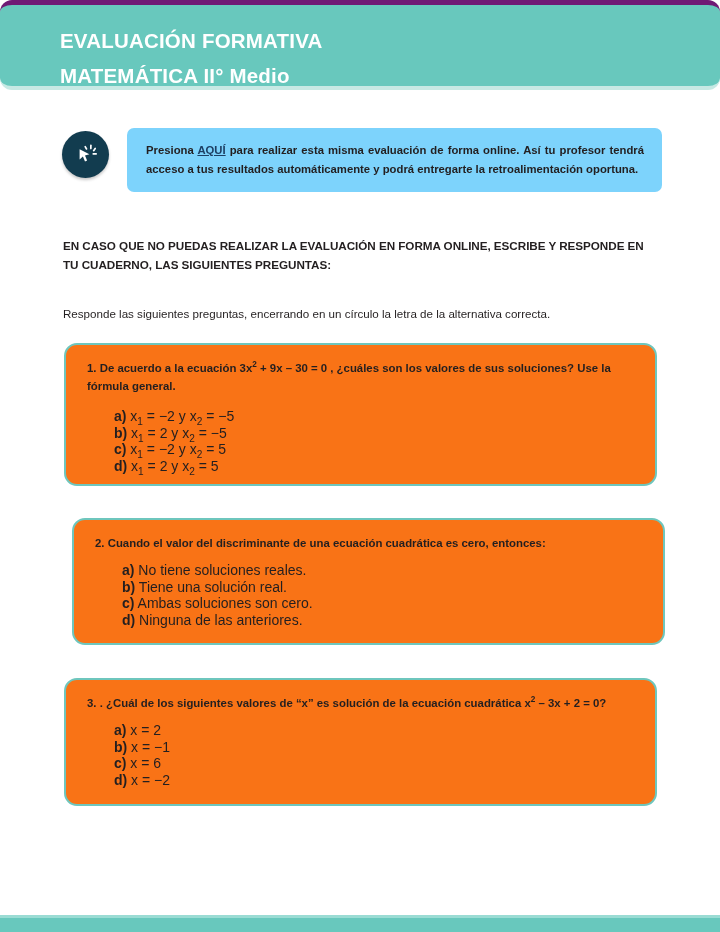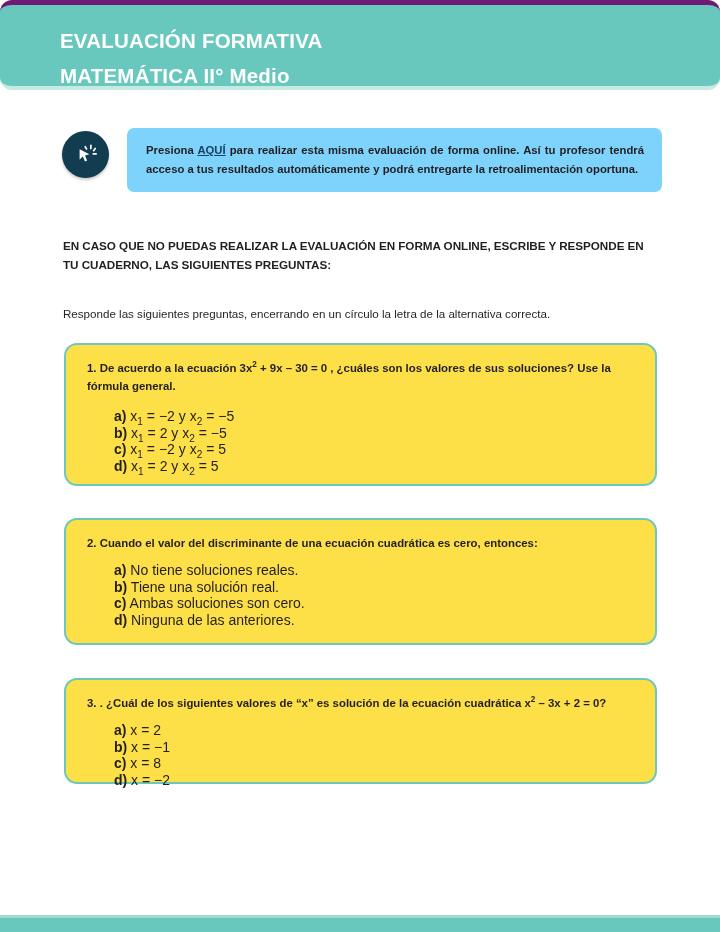--- a/index.html
+++ b/index.html
@@ -131,26 +131,26 @@
     color: #231f20;
   }
 
   
   .question-card {
     position: absolute;
     left: 64px;
     width: 593px;
     border: 2px solid #6ec6bd;
     border-radius: 13px;
-    background: #fde047;
+    background: #f97316;
     box-sizing: border-box;
   }
   #question-card-1 { top: 343px; height: 143px; }
-  #question-card-2 { top: 518px; height: 127px; }
-  #question-card-3 { top: 678px; height: 106px; }
+  #question-card-2 { top: 518px; height: 127px; margin-left: 8px; }
+  #question-card-3 { top: 678px; height: 128px; }
 
   .question-stem {
     position: absolute;
     left: 21px;
     right: 18px;
     top: 14px;
     font-size: 11.4px;
     font-weight: bold;
     line-height: 18px;
     color: #231f20;
@@ -239,18 +239,18 @@
     <li class="option-item"><span class="option-letter">c)</span> <span class="option-text">Ambas soluciones son cero.</span></li>
     <li class="option-item"><span class="option-letter">d)</span> <span class="option-text">Ninguna de las anteriores.</span></li>
   </ul>
 </div>
 
 <div class="question-card" id="question-card-3">
   <div class="question-stem">3. . ¿Cuál de los siguientes valores de “x” es solución de la ecuación cuadrática x<sup>2</sup> – 3x + 2 = 0?</div>
   <ul class="options-list" id="options-3">
     <li class="option-item"><span class="option-letter">a)</span> <span class="option-text">x = 2</span></li>
     <li class="option-item"><span class="option-letter">b)</span> <span class="option-text">x = −1</span></li>
-    <li class="option-item"><span class="option-letter">c)</span> <span class="option-text">x = 8</span></li>
+    <li class="option-item"><span class="option-letter">c)</span> <span class="option-text">x = 6</span></li>
     <li class="option-item"><span class="option-letter">d)</span> <span class="option-text">x = −2</span></li>
   </ul>
 </div>
 
 <div class="footer-band"></div>
 
 </body></html>

